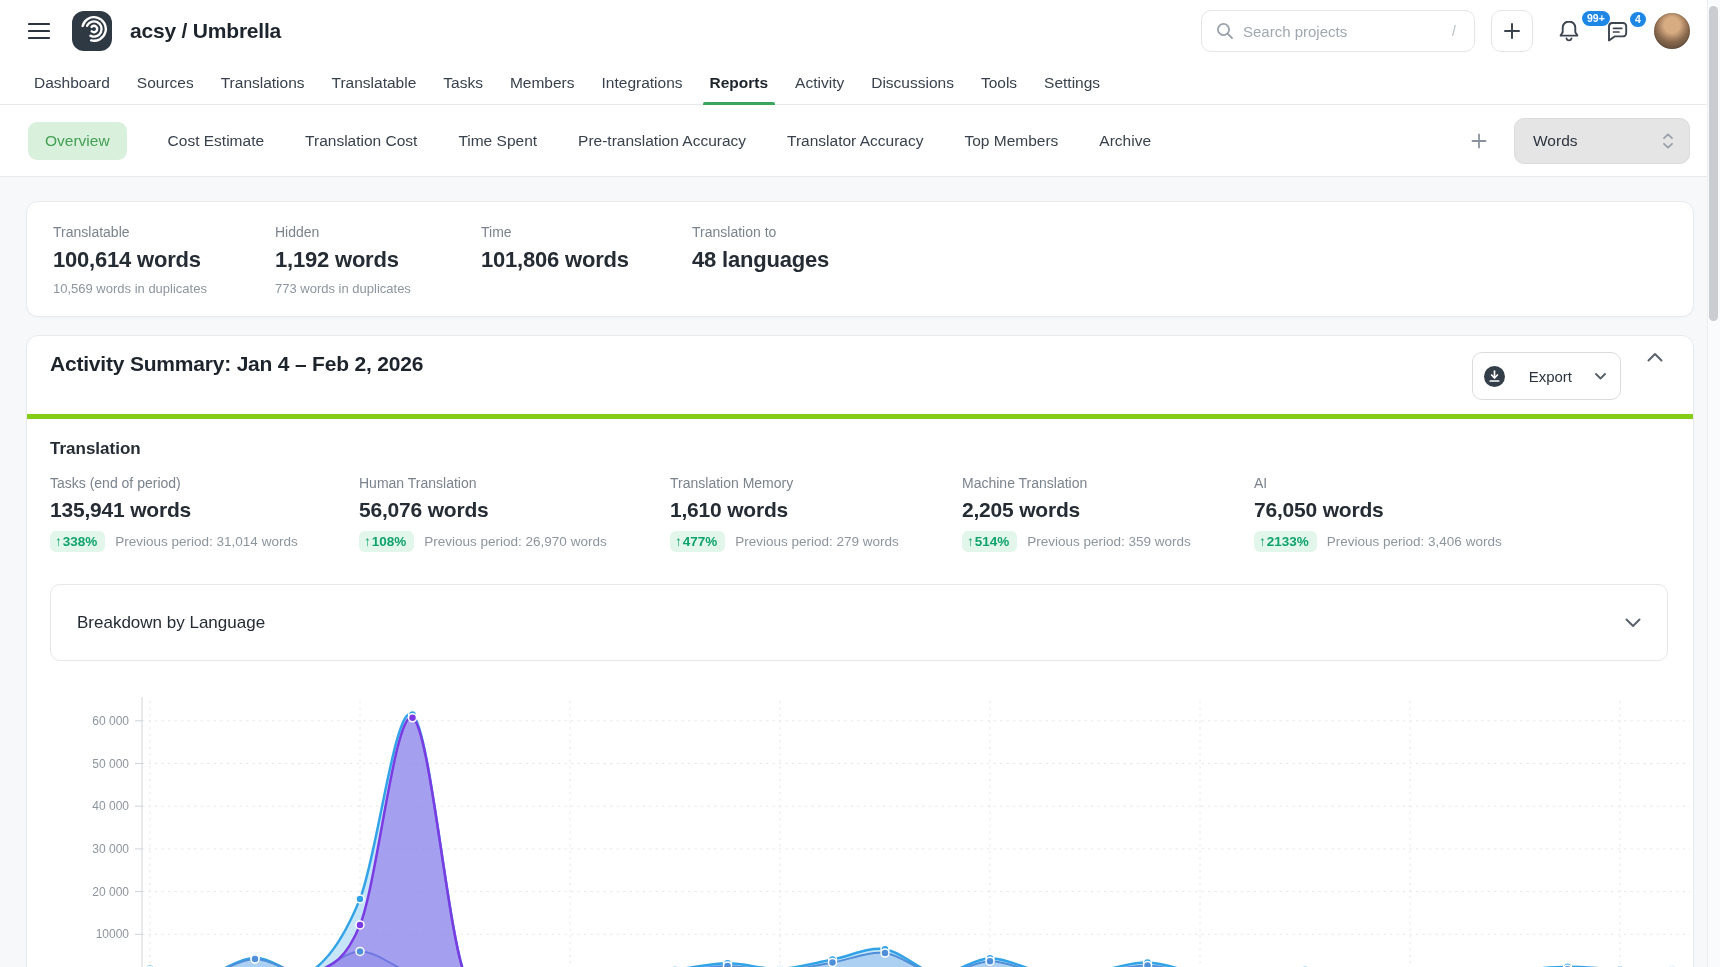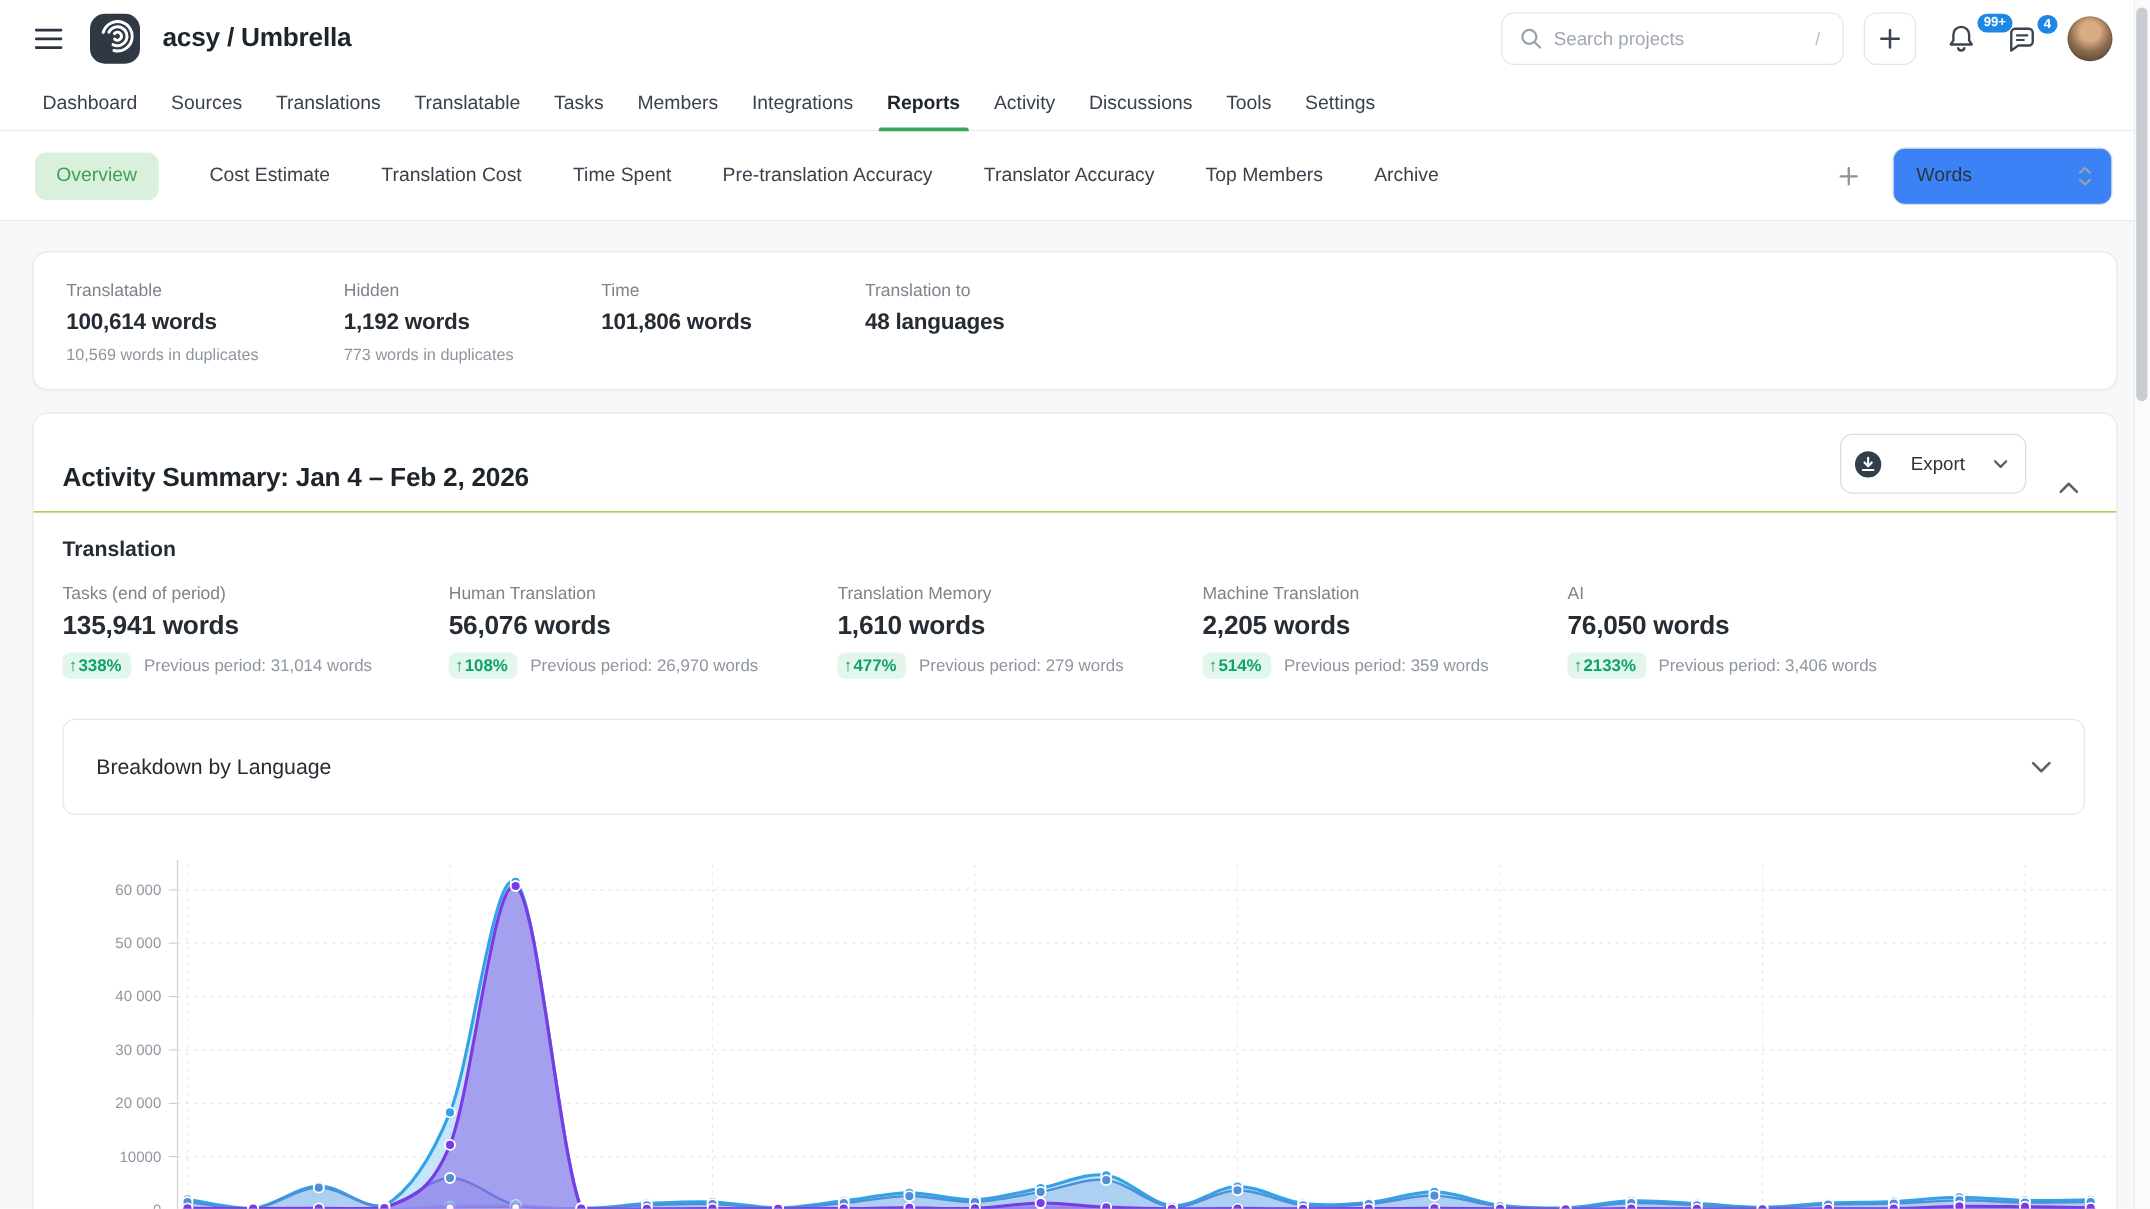--- a/index.html
+++ b/index.html
@@ -29,32 +29,32 @@
   .nav-item.active { color:#1d242c; font-weight:700; }
   .nav-item.active::after { content:""; position:absolute; left:-7px; right:-7px; bottom:-1px; height:3px; background:#3ba55d; border-radius:2px 2px 0 0; }
 
   
   .subnav { background:#fff; border-bottom:1px solid #e8eaec; height:72px; display:flex; align-items:center; padding:0 30px 0 28px; }
   .subnav-items { display:flex; align-items:center; gap:41px; }
   .sub-item { font-size:15.5px; color:#39424c; cursor:pointer; white-space:nowrap; }
   .sub-item.active { background:#d9f0dd; color:#43a053; padding:10px 17px; border-radius:9px; font-weight:500; }
   .subnav-right { margin-left:auto; display:flex; align-items:center; }
   .plus-mini { margin-right:26px; cursor:pointer; display:flex; }
-  .unit-select { width:176px; height:46px; border:1px solid #d9dcdf; border-radius:10px; background:#3b82f6; display:flex; align-items:center; padding:0 14px 0 18px; font-size:15.5px; color:#2c343e; cursor:pointer; }
+  .unit-select { width:176px; height:46px; border:1px solid #d9dcdf; border-radius:10px; background:#e5e5e5; display:flex; align-items:center; padding:0 14px 0 18px; font-size:15.5px; color:#2c343e; cursor:pointer; }
   .unit-select .lbl { flex:1; }
 
   
   .card { background:#fff; border:1px solid #e8eaec; border-radius:12px; margin:12px 26px; box-shadow:0 1px 2px rgba(20,30,40,.03); }
   .stats-card { margin-top:24px; display:flex; padding:22px 26px 20px; }
   .stat-col .s-label { font-size:14px; color:#7b838d; }
-  .stat-col .s-value { font-size:18px; font-weight:700; color:#252c34; margin-top:7px; letter-spacing:-0.2px; }
+  .stat-col .s-value { font-size:22px; font-weight:700; color:#252c34; margin-top:7px; letter-spacing:-0.2px; }
   .stat-col .s-sub { font-size:13px; color:#8d959e; margin-top:8px; }
 
   .activity-card { margin-top:18px; padding-bottom:4px; }
-  .act-head { display:flex; align-items:flex-end; padding:16px 26px 14px 23px; border-bottom:1px solid #84cc16; }
+  .act-head { display:flex; align-items:flex-start; padding:16px 26px 14px 23px; border-bottom:5px solid #84cc16; }
   .act-title { font-size:21px; font-weight:700; color:#1d242c; letter-spacing:-0.2px; }
   .export-btn { margin-left:auto; height:48px; border:1px solid #d9dcdf; border-radius:10px; background:#fff; display:flex; align-items:center; gap:23px; padding:0 14px 0 10px; font-size:15px; color:#2c343e; cursor:pointer; font-family:inherit; }
   .collapse-btn { margin-left:26px; margin-right:4px; cursor:pointer; display:flex; }
   .act-body { padding:20px 24px 0 23px; }
   .sec-title { font-size:17px; font-weight:700; color:#252c34; }
   .metrics { display:flex; margin-top:16px; }
   .metric .m-label { font-size:14px; color:#7b838d; }
   .metric .m-value { font-size:21px; font-weight:700; color:#252c34; margin-top:7px; letter-spacing:-0.2px; }
   .m-row { display:flex; align-items:center; margin-top:9px; gap:10px; }
   .chg { background:#e2f6eb; color:#0ea36a; font-size:13.5px; font-weight:600; border-radius:6px; padding:3px 8px 3px 5px; display:flex; align-items:center; gap:1px; }

